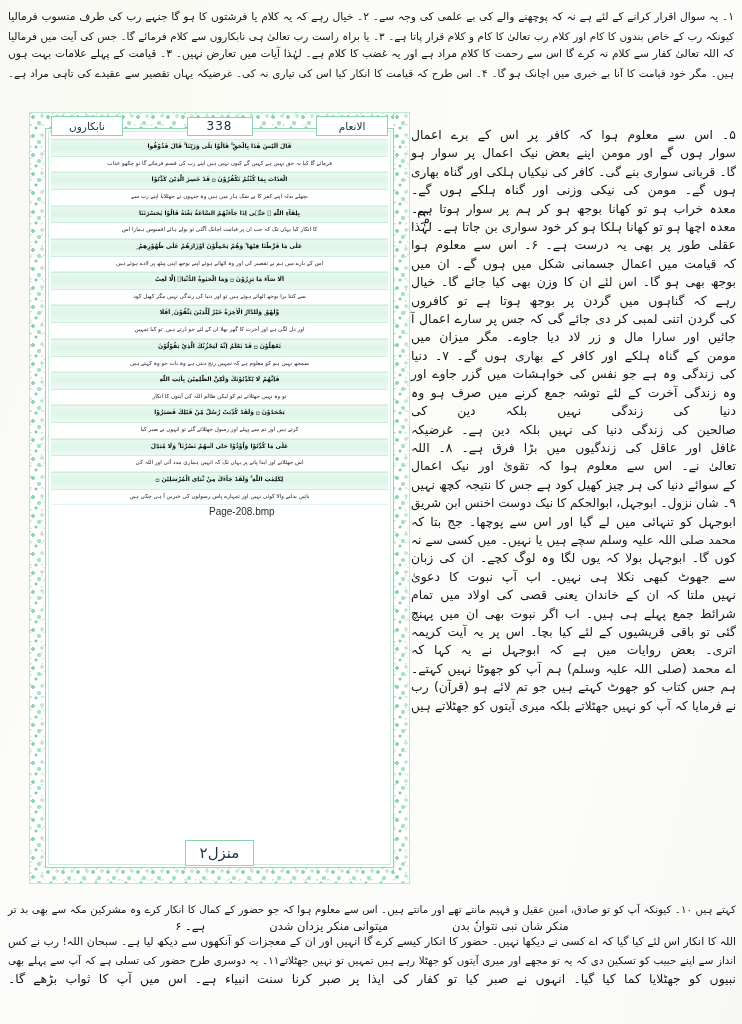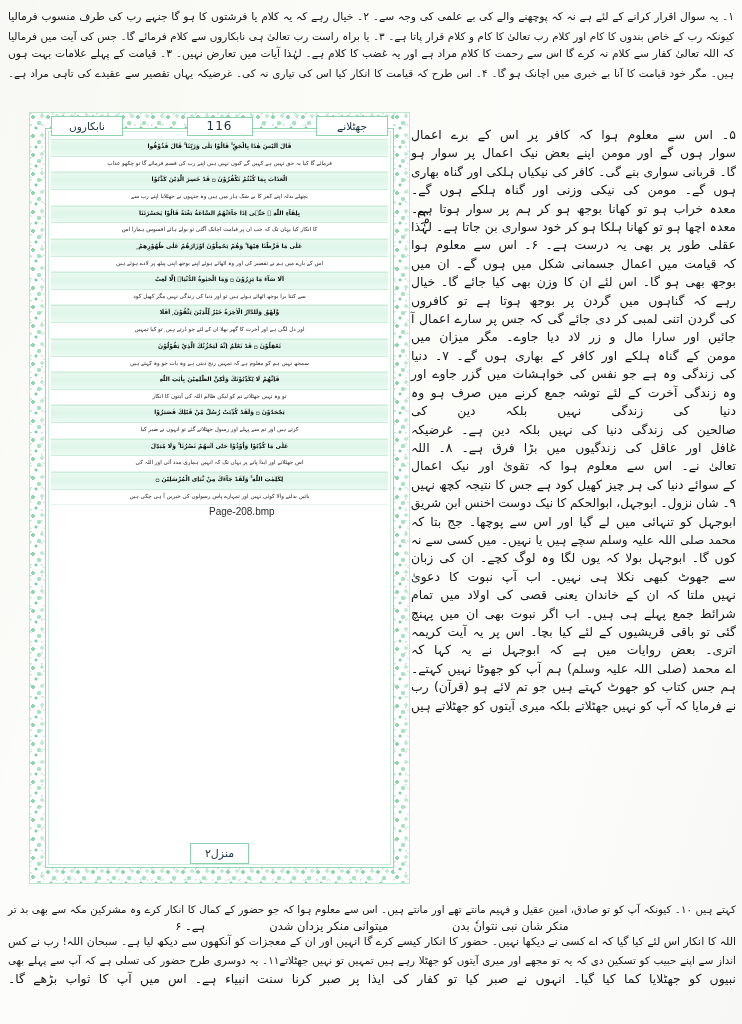--- a/index.html
+++ b/index.html
@@ -140,21 +140,21 @@
     border-bottom:1px solid #e4f5ec;
   }
 
   
   #panel-footer{
     position:absolute;left:21px;right:21px;bottom:17px;height:26px;
     display:flex;align-items:center;justify-content:center;z-index:4;
   }
   #manzil-box{
     background:#ffffff;border:1px solid #8dd4ad;
-    font-size:11px;color:#17303f;padding:3px 14px;
+    font-size:15px;color:#17303f;padding:3px 14px;
   }
 
   
   #ruku-marker{
     position:absolute;left:418px;top:210px;
     font-size:13px;color:#15181a;
     writing-mode:vertical-rl;text-orientation:mixed;
     letter-spacing:1px;
   }
 
@@ -186,22 +186,22 @@
     <div class="frame">
       <div class="frame-band fb-top"></div>
       <div class="frame-band fb-bottom"></div>
       <div class="frame-band fb-left"></div>
       <div class="frame-band fb-right"></div>
       <div class="frame-inner-rule"></div>
       <div class="frame-inner-rule2"></div>
     </div>
 
     <div id="panel-header">
-      <div class="hdr-box" id="hdr-surah">جھٹلانے</div>
-      <div class="hdr-box" id="hdr-page">116</div>
+      <div class="hdr-box" id="hdr-surah">الانعام</div>
+      <div class="hdr-box" id="hdr-page">338</div>
       <div class="hdr-box" id="hdr-para">نابکاروں</div>
     </div>
 
     <div id="panel-body">
         <div class="ayah-row" style="font-size: 6px;">قَالَ اَلَيْسَ هٰذَا بِالْحَقِّ ۚ قَالُوْا بَلٰى وَرَبِّنَا ۚ قَالَ فَذُوْقُوا</div>
         <div class="tafsir-row" style="font-size: 5.6px;">فرمائے گا کیا یہ حق نہیں ہے کہیں گے کیوں نہیں ہیں اپنے رب کی قسم فرمائے گا تو چکھو عذاب</div>
         <div class="ayah-row" style="font-size: 6px;">الْعَذَابَ بِمَا كُنْتُمْ تَكْفُرُوْنَ ۝ قَدْ خَسِرَ الَّذِيْنَ كَذَّبُوْا</div>
         <div class="tafsir-row" style="font-size: 5.6px;">بچھلے بدلہ اپنے کفر کا بے شک ہار میں ہیں وہ جنہوں نے جھٹلایا اپنے رب سے</div>
         <div class="ayah-row" style="font-size: 6px;">بِلِقَآءِ اللّٰهِ ۖ حَتّٰۤى اِذَا جَآءَتْهُمُ السَّاعَةُ بَغْتَةً قَالُوْا يٰحَسْرَتَنَا</div>
         <div class="tafsir-row" style="font-size: 5.6px;">کا انکار کیا یہاں تک کہ جب ان پر قیامت اچانک آگئی تو بولے ہائے افسوس ہمارا اس</div>

